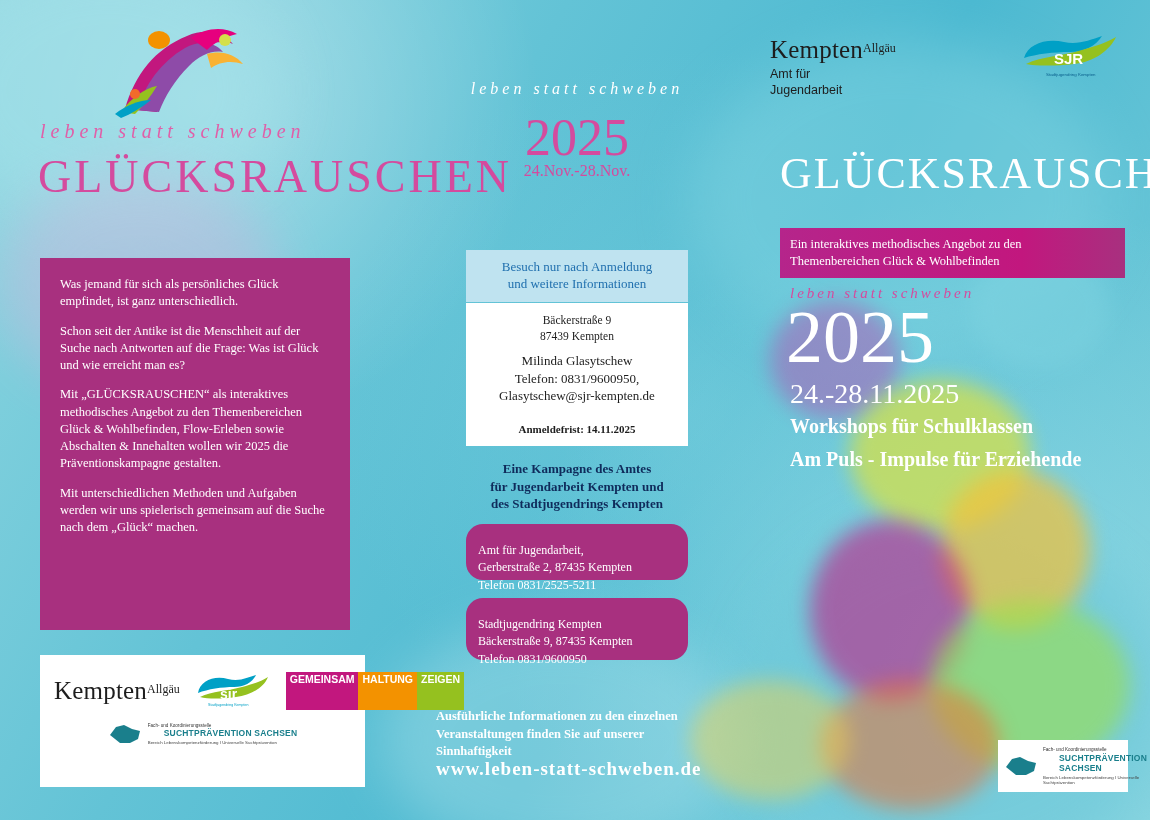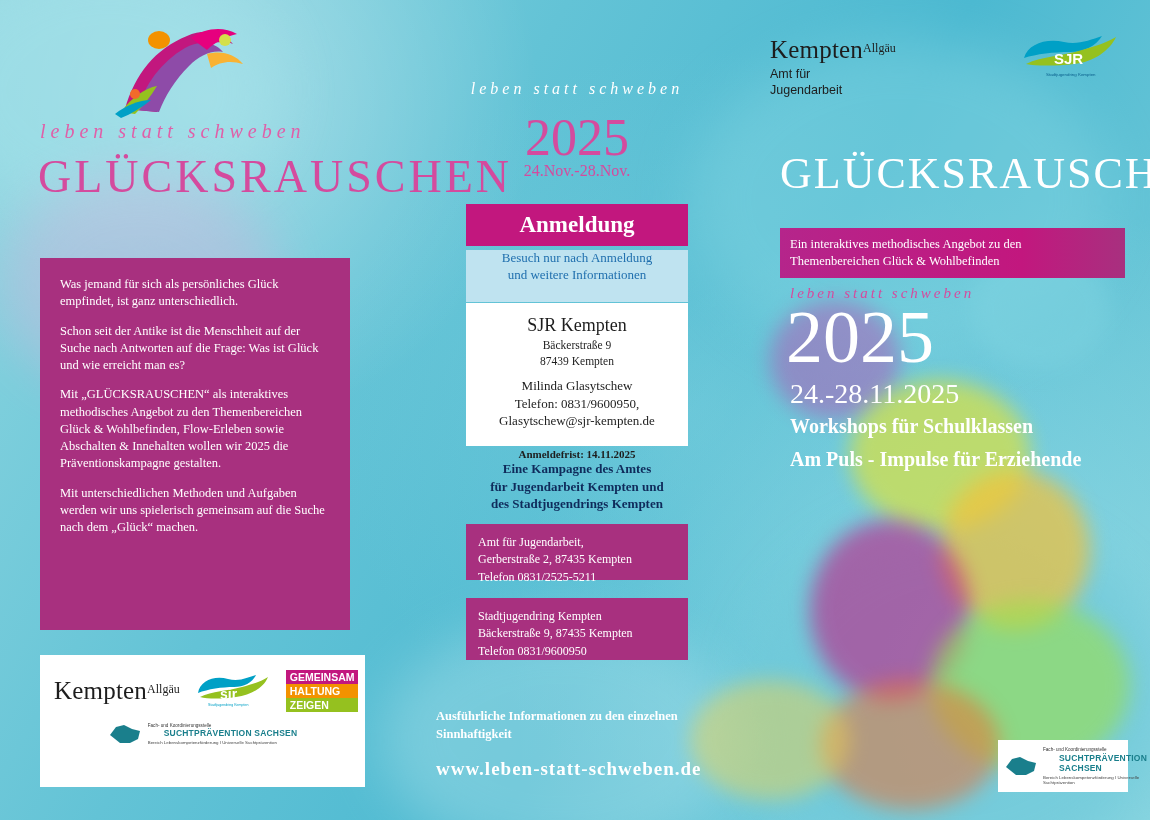--- a/index.html
+++ b/index.html
@@ -66,38 +66,38 @@
   .c-claim{position:absolute;left:452px;top:80px;width:250px;text-align:center;color:#ffffff;font-size:16px;letter-spacing:4px;font-family:"Liberation Serif",serif;font-style:italic;}
   .c-year{position:absolute;left:452px;top:108px;width:250px;text-align:center;color:#d44b9e;font-size:52px;font-family:"Liberation Serif",serif;}
   .c-dates{position:absolute;left:452px;top:162px;width:250px;text-align:center;color:#d44b9e;font-size:16px;font-family:"Liberation Serif",serif;}
   .anmeldung-head{
     position:absolute;left:466px;top:204px;width:222px;height:42px;background:#c2177e;color:#fff;
     display:flex;align-items:center;justify-content:center;font-size:23px;font-weight:bold;
     font-family:"Liberation Serif",serif;
   }
   .anmeldung-sub{
     position:absolute;left:466px;top:250px;width:222px;height:52px;background:#bfe3f0;color:#1f6fae;
-    display:flex;flex-direction:column;align-items:center;
+    display:flex;flex-direction:column;align-items:center;justify-content:center;
     font-size:13px;line-height:1.3;text-align:center;font-family:"Liberation Serif",serif;
   }
   .anmeldung-body{
     position:absolute;left:466px;top:303px;width:222px;height:143px;background:#ffffff;color:#1d1d1d;
     text-align:center;font-family:"Liberation Serif",serif;padding-top:8px;box-sizing:border-box;
   }
   .ab-org{font-size:18px;margin-top:4px;}
   .ab-addr{font-size:11.5px;line-height:1.25;margin-top:2px;}
   .ab-person{font-size:13px;margin-top:9px;line-height:1.3;}
   .ab-frist{font-size:11px;font-weight:bold;margin-top:19px;}
   .c-kampagne{
     position:absolute;left:466px;top:460px;width:222px;color:#0f2b5b;
     font-size:13px;line-height:1.35;text-align:center;font-weight:bold;font-family:"Liberation Serif",serif;
   }
   .c-addr-box{
     position:absolute;left:466px;width:222px;background:#a8307f;color:#fff;
-    font-size:12px;line-height:1.45;padding:10px 12px;box-sizing:border-box;font-family:"Liberation Serif",serif;
+    font-size:12px;line-height:1.45;padding:18px 12px;box-sizing:border-box;font-family:"Liberation Serif",serif;border-radius:17px;
   }
   .c-addr-1{top:524px;height:56px;}
   .c-addr-2{top:598px;height:62px;}
   .c-info{
     position:absolute;left:436px;top:708px;width:330px;color:#ffffff;font-size:12.5px;
     line-height:1.4;font-family:"Liberation Serif",serif;font-weight:bold;
   }
   .c-url{
     position:absolute;left:436px;top:758px;width:360px;color:#ffffff;font-size:19px;letter-spacing:1px;
     font-family:"Liberation Serif",serif;font-weight:bold;
@@ -130,21 +130,21 @@
     display:flex;align-items:center;gap:5px;padding:4px 6px;box-sizing:border-box;
   }
   .sucht-small{font-size:4.6px;color:#333;line-height:1.15;font-family:"Liberation Sans",sans-serif;}
   .sucht-title{font-size:8.5px;font-weight:bold;color:#1a7f8c;font-family:"Liberation Sans",sans-serif;letter-spacing:.2px;padding-left:16px;}
   .sucht-sub{font-size:4.4px;color:#444;line-height:1.15;margin-top:2px;}
   .map{width:34px;height:26px;flex:0 0 34px;}
 
   
   .lb-row{display:flex;align-items:center;height:64px;padding:8px 14px 0 14px;box-sizing:border-box;gap:14px;}
   .lb-sjr{width:78px;height:36px;}
-  .ghz{display:flex;flex-direction:column;justify-content:center;height:38px;}
+  .ghz{display:flex;flex-direction:row;justify-content:center;height:38px;}
   .ghz span{font-family:"Liberation Sans",sans-serif;font-weight:bold;font-size:10.5px;color:#fff;padding:1px 4px;line-height:1.15;}
   .ghz .g1{background:#c2177e;}
   .ghz .g2{background:#f39200;}
   .ghz .g3{background:#95c11f;}
   .lb-bottom{display:flex;align-items:center;justify-content:center;gap:6px;padding:2px 14px;}
 </style>
 </head>
 <body>
 
 <div id="flyer">
@@ -218,27 +218,25 @@
         <div class="sucht-title">SUCHTPRÄVENTION SACHSEN</div>
         <div class="sucht-sub">Bereich Lebenskompetenzförderung I Universelle Suchtprävention</div>
       </div>
     </div>
   </div>
 
   <div class="c-claim script" style="color:#ffffff;">leben statt schweben</div>
   <div class="c-year">2025</div>
   <div class="c-dates">24.Nov.-28.Nov.</div>
 
-  <div class="anmeldung-head">Anmeldung</div>
   <div class="anmeldung-sub">
     <div>Besuch nur nach Anmeldung</div>
     <div>und weitere Informationen</div>
   </div>
   <div class="anmeldung-body">
-    <div class="ab-org">SJR Kempten</div>
     <div class="ab-addr">Bäckerstraße 9</div>
     <div class="ab-addr">87439 Kempten</div>
     <div class="ab-person">Milinda Glasytschew</div>
     <div class="ab-person" style="margin-top:1px;">Telefon: 0831/9600950,</div>
     <div class="ab-person" style="margin-top:0;">Glasytschew@sjr-kempten.de</div>
     <div class="ab-frist">Anmeldefrist: 14.11.2025</div>
   </div>
 
   <div class="c-kampagne">
     <div>Eine Kampagne des Amtes</div>
@@ -252,20 +250,21 @@
     <div>Telefon 0831/2525-5211</div>
   </div>
   <div class="c-addr-box c-addr-2">
     <div>Stadtjugendring Kempten</div>
     <div>Bäckerstraße 9, 87435 Kempten</div>
     <div>Telefon 0831/9600950</div>
   </div>
 
   <div class="c-info">
     <div>Ausführliche Informationen zu den einzelnen</div>
+    <div>Veranstaltungen finden Sie auf unserer</div>
     <div>Sinnhaftigkeit</div>
   </div>
   <div class="c-url">www.leben-statt-schweben.de</div>
 
   <div class="kempten-logo" style="left:770px;top:36px;">
     <div style="white-space:nowrap;">
       <span class="k-name">Kempten</span><span class="k-allgaeu">Allgäu</span>
     </div>
     <div class="k-sub">
       <div>Amt für</div>

